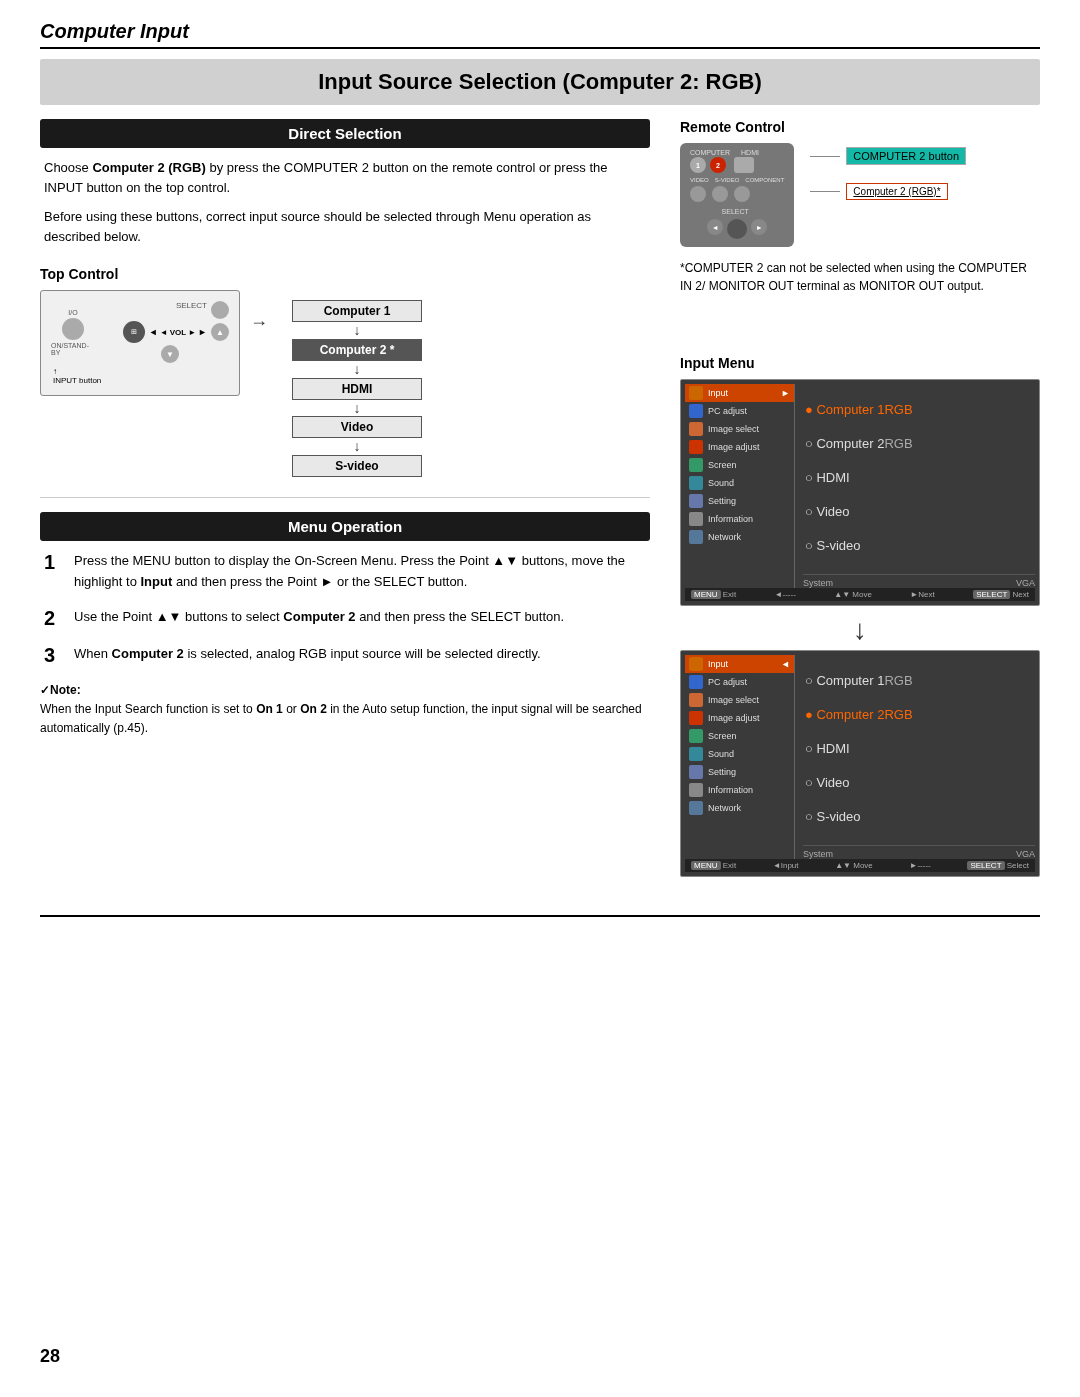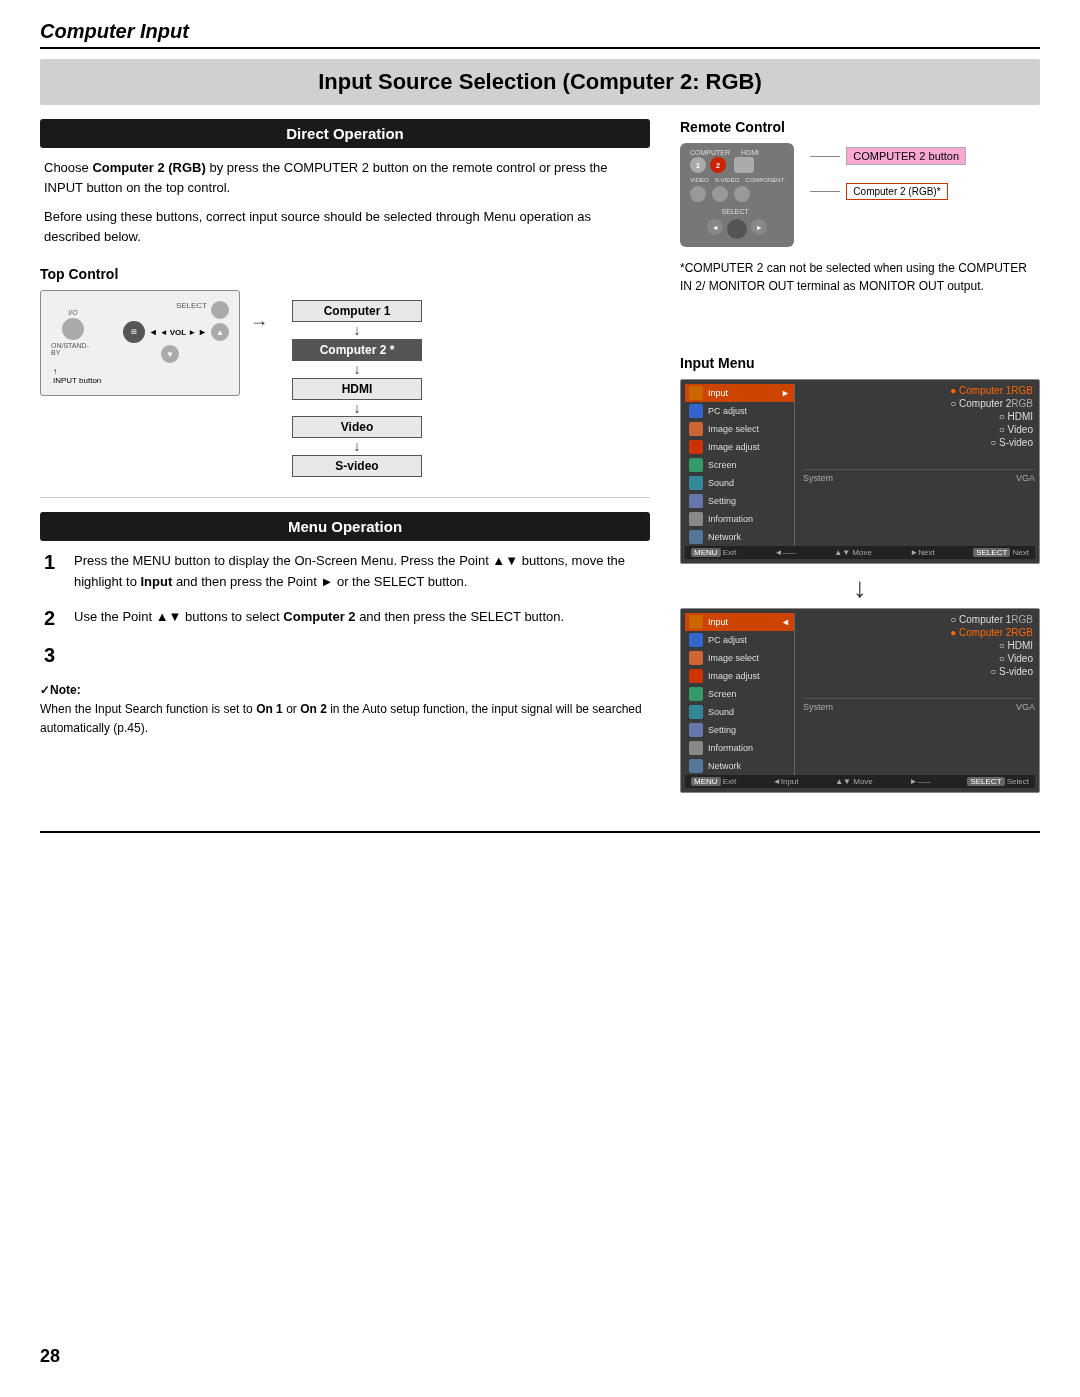--- a/index.html
+++ b/index.html
@@ -81,21 +81,21 @@
       gap: 10px;
     }
 
     
     .remote-control-label { font-weight: bold; font-size: 14px; margin-bottom: 8px; }
 
     .annotation-box {
       border: 1px solid #aaa;
       padding: 2px 6px;
       font-size: 11px;
-      background: #f9a8d4;
+      background: #14b8a6;
       display: inline-block;
     }
 
     
     .top-ctrl-box {
       border: 1px solid #888;
       padding: 10px;
       background: #f0f0f0;
       width: 200px;
       border-radius: 3px;
@@ -204,23 +204,24 @@
       display: inline-block;
       flex-shrink: 0;
     }
     .menu-icon.orange { background: #cc6600; }
     .menu-icon.blue { background: #3366cc; }
     .menu-icon.green { background: #339966; }
     .menu-icon.teal { background: #338899; }
     .menu-item-label { font-size: 9px; }
     .menu-option-row {
       display: flex;
-      justify-content: flex-end;
+      justify-content: flex-start;
       padding: 1px 2px;
-      font-size: 10px;
+      font-size: 13px;
+      margin-top: 17px;
     }
     .menu-option-row.selected { color: #ff6600; }
     .menu-footer {
       background: #222;
       color: #aaa;
       font-size: 8px;
       padding: 2px 6px;
       display: flex;
       justify-content: space-between;
     }
@@ -288,21 +289,21 @@
 </div>
 
 <div class="main-title-box">
   <h1>Input Source Selection (Computer 2: RGB)</h1>
 </div>
 
 <div class="two-col">
 
   <div class="col-left">
 
-    <div class="section-bar">Direct Operation</div>
+    <div class="section-bar">Direct Selection</div>
 
     <div class="direct-op-section">
       <div class="direct-op-body">
         <p>
           Choose <strong>Computer 2 (RGB)</strong> by press the COMPUTER 2 button on the remote control or press the INPUT button on the top control.
         </p>
         <p>
           Before using these buttons, correct input source should be selected through Menu operation as described below.
         </p>
       </div>
@@ -383,20 +384,23 @@
         </div>
       </div>
       <div class="step-row">
         <div class="step-num">2</div>
         <div class="step-text">
           Use the Point ▲▼ buttons to select <strong>Computer 2</strong> and then press the SELECT button.
         </div>
       </div>
       <div class="step-row">
         <div class="step-num">3</div>
+        <div class="step-text">
+          When <strong>Computer 2</strong> is selected, analog RGB input source will be selected directly.
+        </div>
       </div>
     </div>
 
     <div class="note-section">
       <span class="note-title">✓Note:</span><br>
       <span>When the Input Search function is set to <strong>On 1</strong> or <strong>On 2</strong> in the Auto setup function, the input signal will be searched automatically (p.45).</span>
     </div>
 
   </div>
 
@@ -444,21 +448,21 @@
           </div>
         </div>
 
         <div style="display:flex; flex-direction:column; gap:8px; padding-top:4px;">
           <div style="display:flex; align-items:center; gap:6px;">
             <div style="width:30px; height:1px; background:#888;"></div>
             <div class="annotation-box">COMPUTER 2 button</div>
           </div>
           <div style="display:flex; align-items:center; gap:6px; margin-top:10px;">
             <div style="width:30px; height:1px; background:#888;"></div>
-            <div style="border:1px solid #cc3300; padding:2px 6px; font-size:10px; background:#fff;">
+            <div style="border:1px solid #cc3300; padding:2px 6px; font-size:10px; background:#fff;text-decoration:underline;">
               <span>Computer 2 (RGB)*</span>
             </div>
           </div>
         </div>
       </div>
 
       <div class="note-text" style="margin-top:12px; font-size:12px; line-height:1.5;">
         <span>*COMPUTER 2 can not be selected when using the COMPUTER IN 2/ MONITOR OUT terminal as MONITOR OUT output.</span>
       </div>
     </div>

